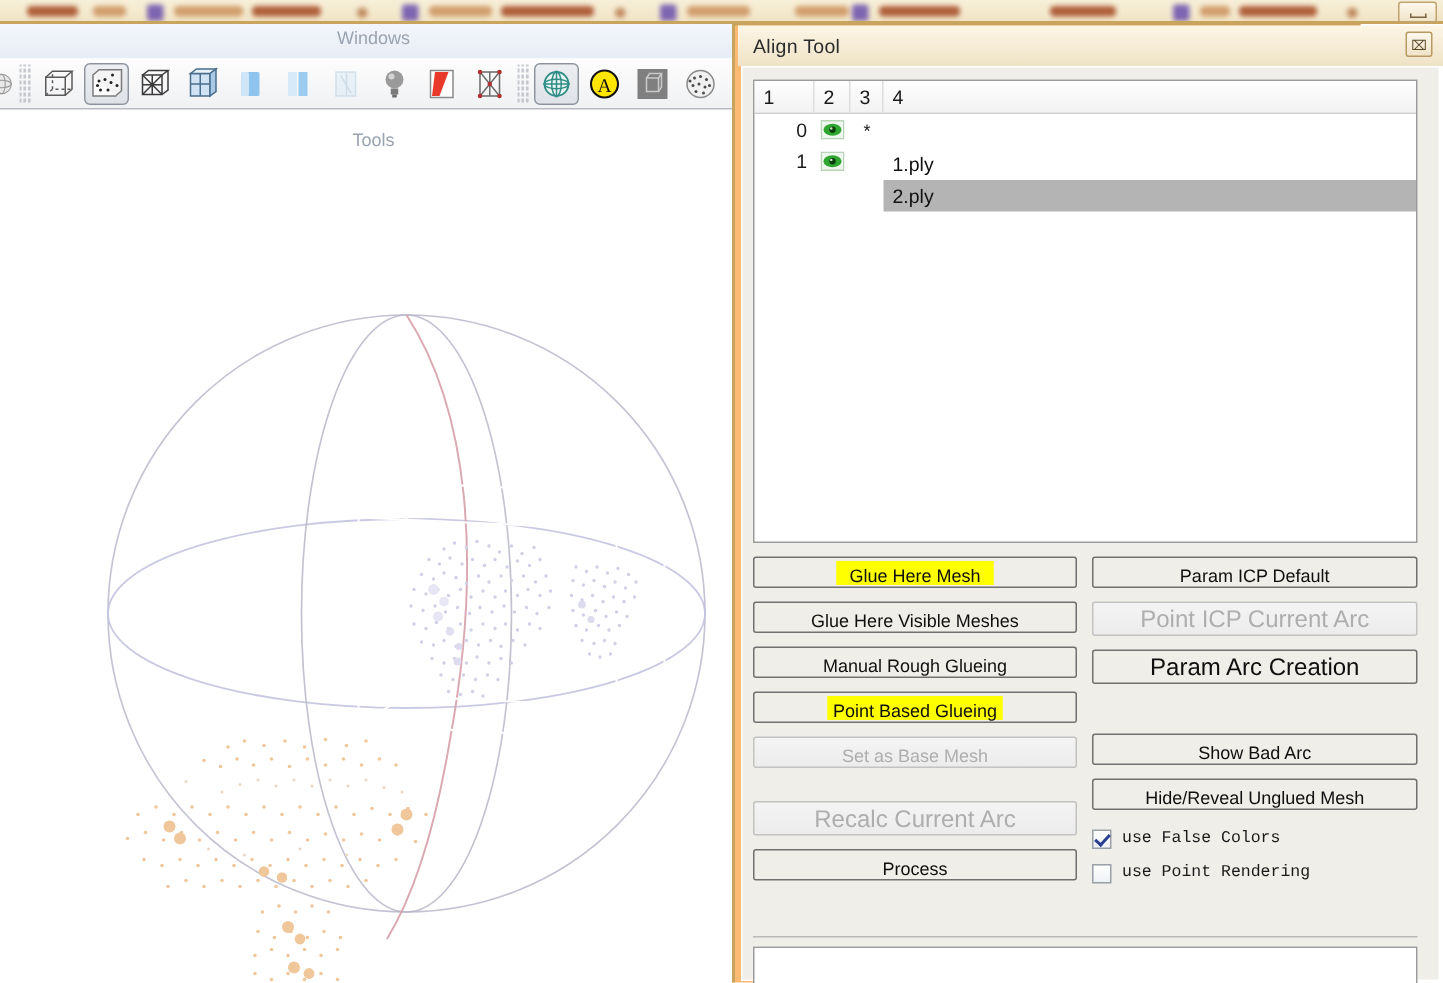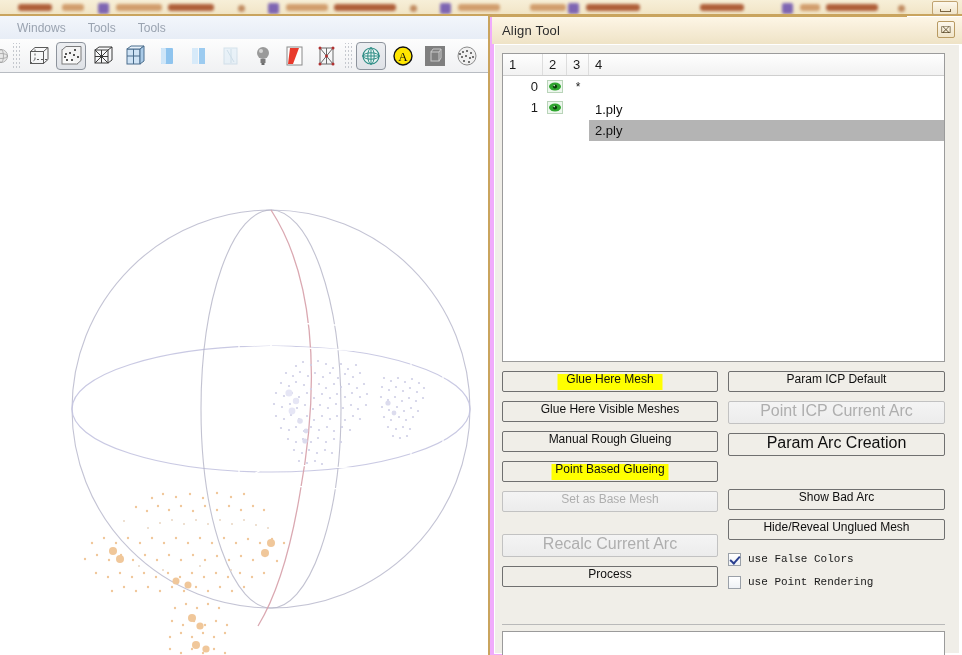--- a/index.html
+++ b/index.html
@@ -39,21 +39,21 @@
   }
   #min-btn i { display: block; width: 11px; height: 3px;
     border: 1px solid #7a6540; border-top: none; margin-bottom: 2px; }
 
   
   #app-left { position: absolute; left: 0; top: 16px; width: 490px; height: 639px; }
 
   #menubar {
     position: absolute; left: 0; top: 0; width: 490px; height: 23px;
     background: linear-gradient(180deg,#f3f6fb 0%,#e7edf6 100%);
-    display: flex; align-items: center; padding-left: 8px; gap: 4px;
+    display: flex; align-items: center; padding-left: 8px; gap: 16px; flex-direction: column;
   }
   .menu-item {
     font-size: 12px; color: #9aa3b0; padding: 2px 9px; white-space: nowrap;
     filter: blur(.35px);
   }
 
   #toolbar {
     position: absolute; left: 0; top: 23px; width: 490px; height: 34px;
     background: linear-gradient(180deg,#fdfdfd 0%,#f0f1f3 100%);
     border-bottom: 1px solid #b8bcc2;
@@ -82,21 +82,21 @@
       #000000 0%, #060611 9%, #0e0e20 18%, #16162c 27%,
       #1e1e38 36%, #282848 46%, #343458 56%, #3f3f6a 65%,
       #4b4b7e 74%, #5757903 0%, #5a5a96 83%, #6666a6 92%, #7373bb 100%);
     overflow: hidden;
   }
   #viewport svg { position: absolute; left: 0; top: 0; }
 
   
   #align-window {
     position: absolute; left: 488px; top: 16px; width: 419px; height: 639px;
-    background: #f0abfc;
+    background: #fdba74;
     border-left: 2px solid #c9a45e;
     border-top: 1px solid #c9a45e;
   }
   #align-titlebar {
     position: absolute; left: 2px; top: 0; width: 470px; height: 27px;
     background: linear-gradient(180deg,#fdf6e6 0%,#f6ecd6 50%,#efe3c6 100%);
     display: flex; align-items: center;
   }
   #align-title {
     font-size: 13px; color: #2c2c2c; margin-left: 10px; letter-spacing: .2px;
@@ -162,21 +162,21 @@
     display: flex; gap: 10px;
   }
   .btn-col { display: flex; flex-direction: column; }
   .btn-col.left { width: 216px; }
   .btn-col.right { width: 217px; }
 
   .qbtn {
     height: 21px; margin-bottom: 9px;
     background: linear-gradient(180deg,#f6f6f6 0%,#e9e9e9 48%,#dededed 52%,#d8d8d8 100%);
     border: 1px solid #707070; border-radius: 2px;
-    display: flex; align-items: flex-start; justify-content: center;
+    display: flex; align-items: flex-end; justify-content: center;
     font-size: 12px; color: #0f0f0f; position: relative;
     white-space: nowrap;
   }
   .qbtn.disabled {
     color: #aeaeae;
     background: linear-gradient(180deg,#f4f4f4,#ececec);
     border-color: #c2c2c2;
   }
   .qbtn .lbl { position: relative; z-index: 2; }
   .qbtn .hl {

